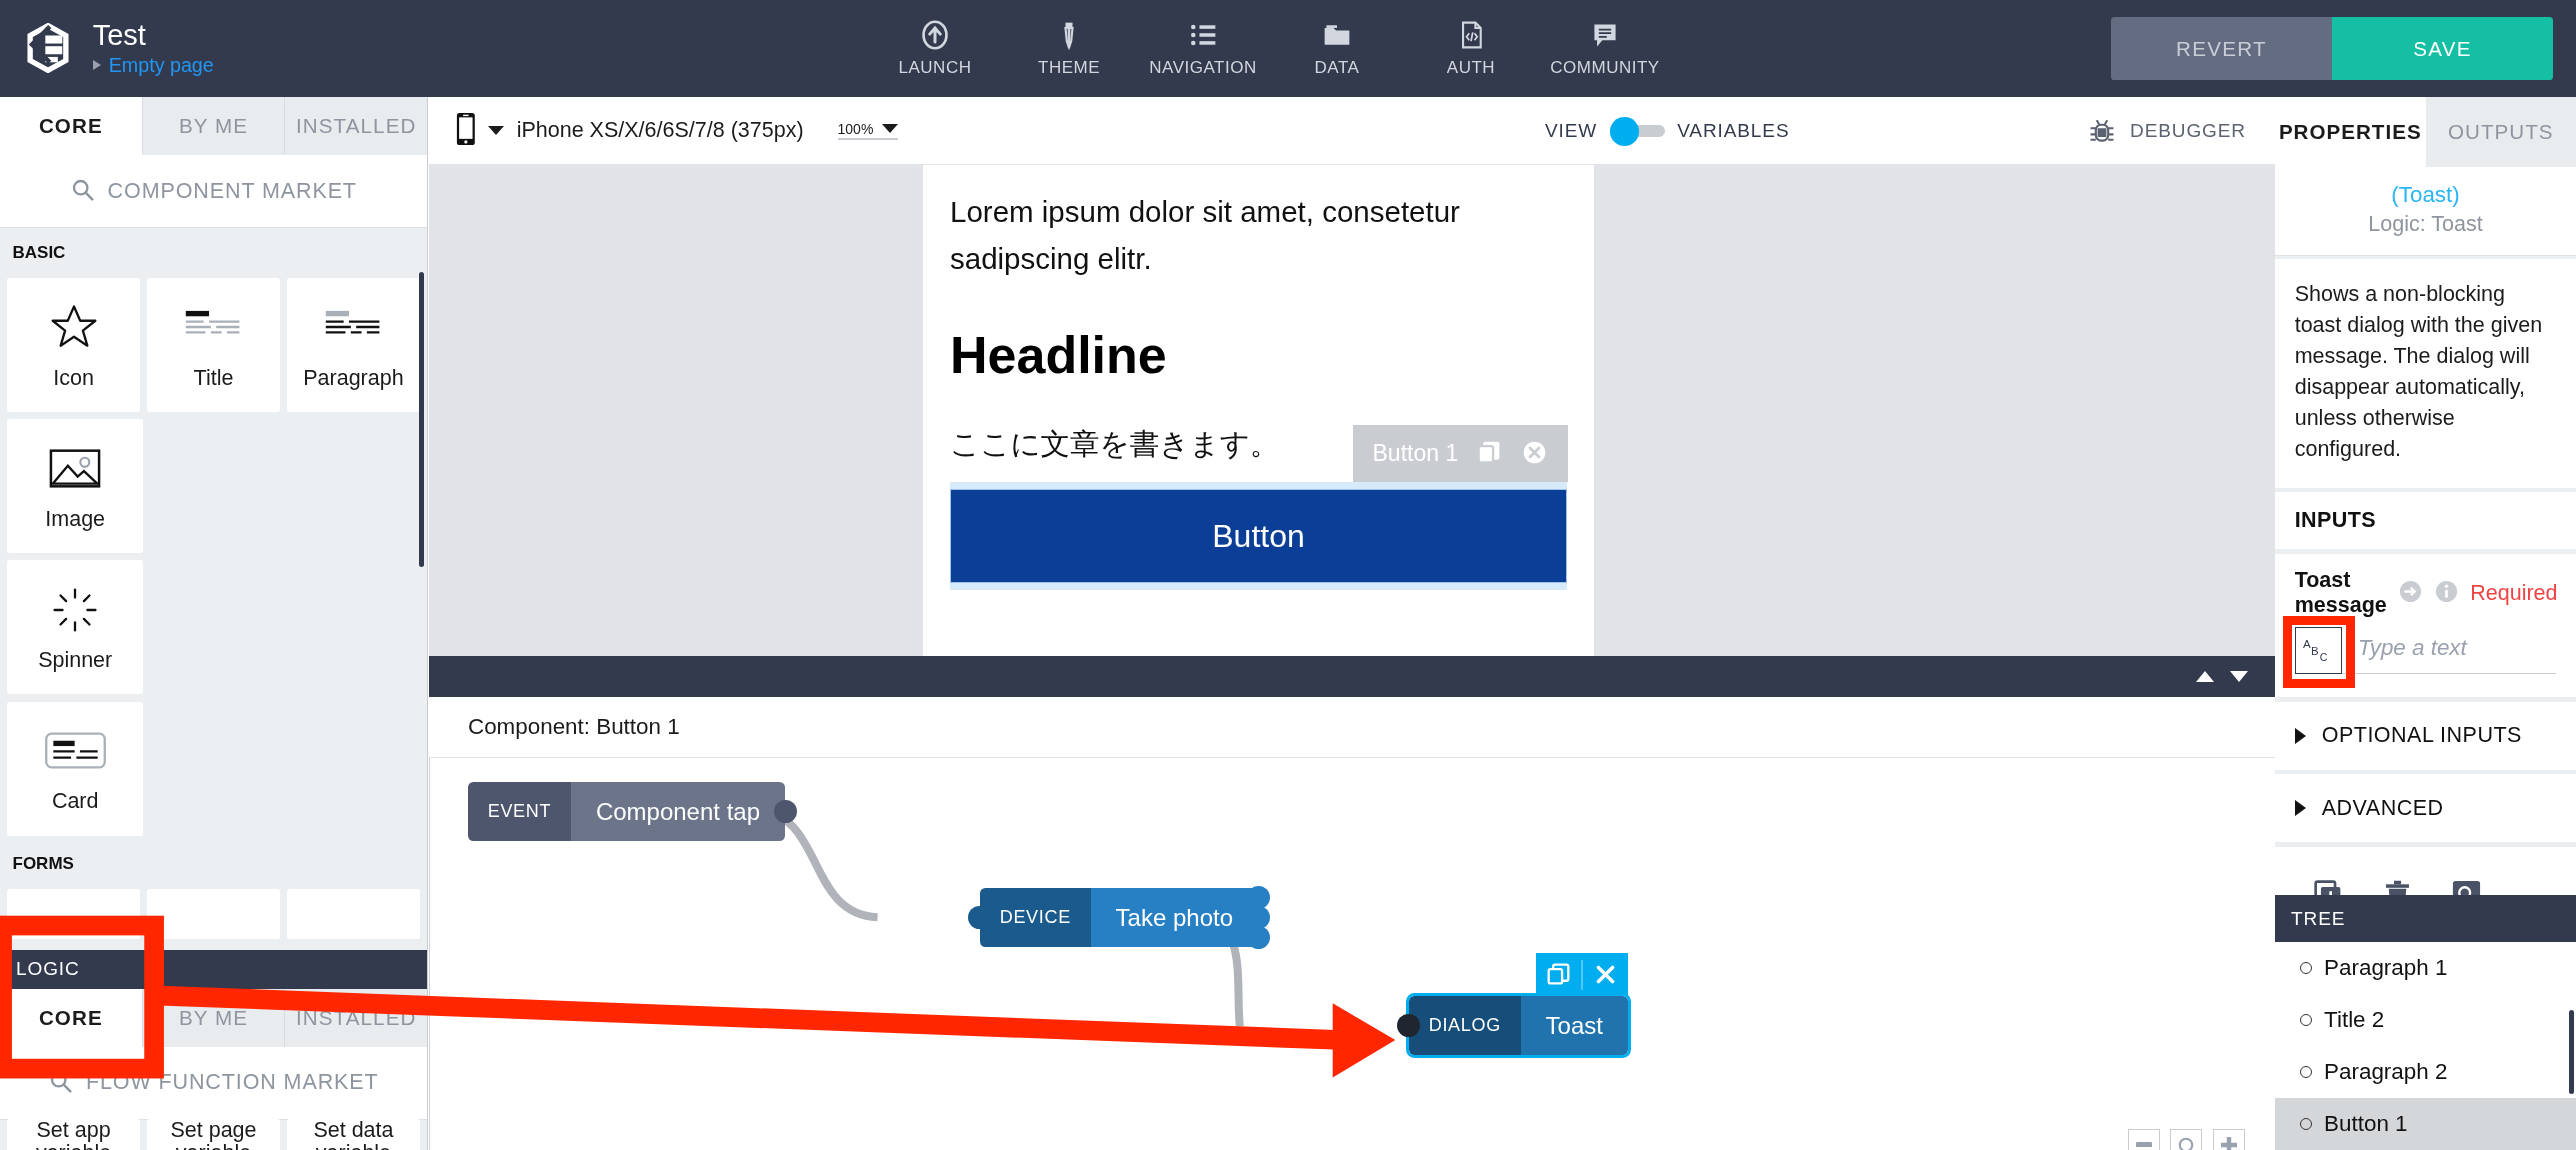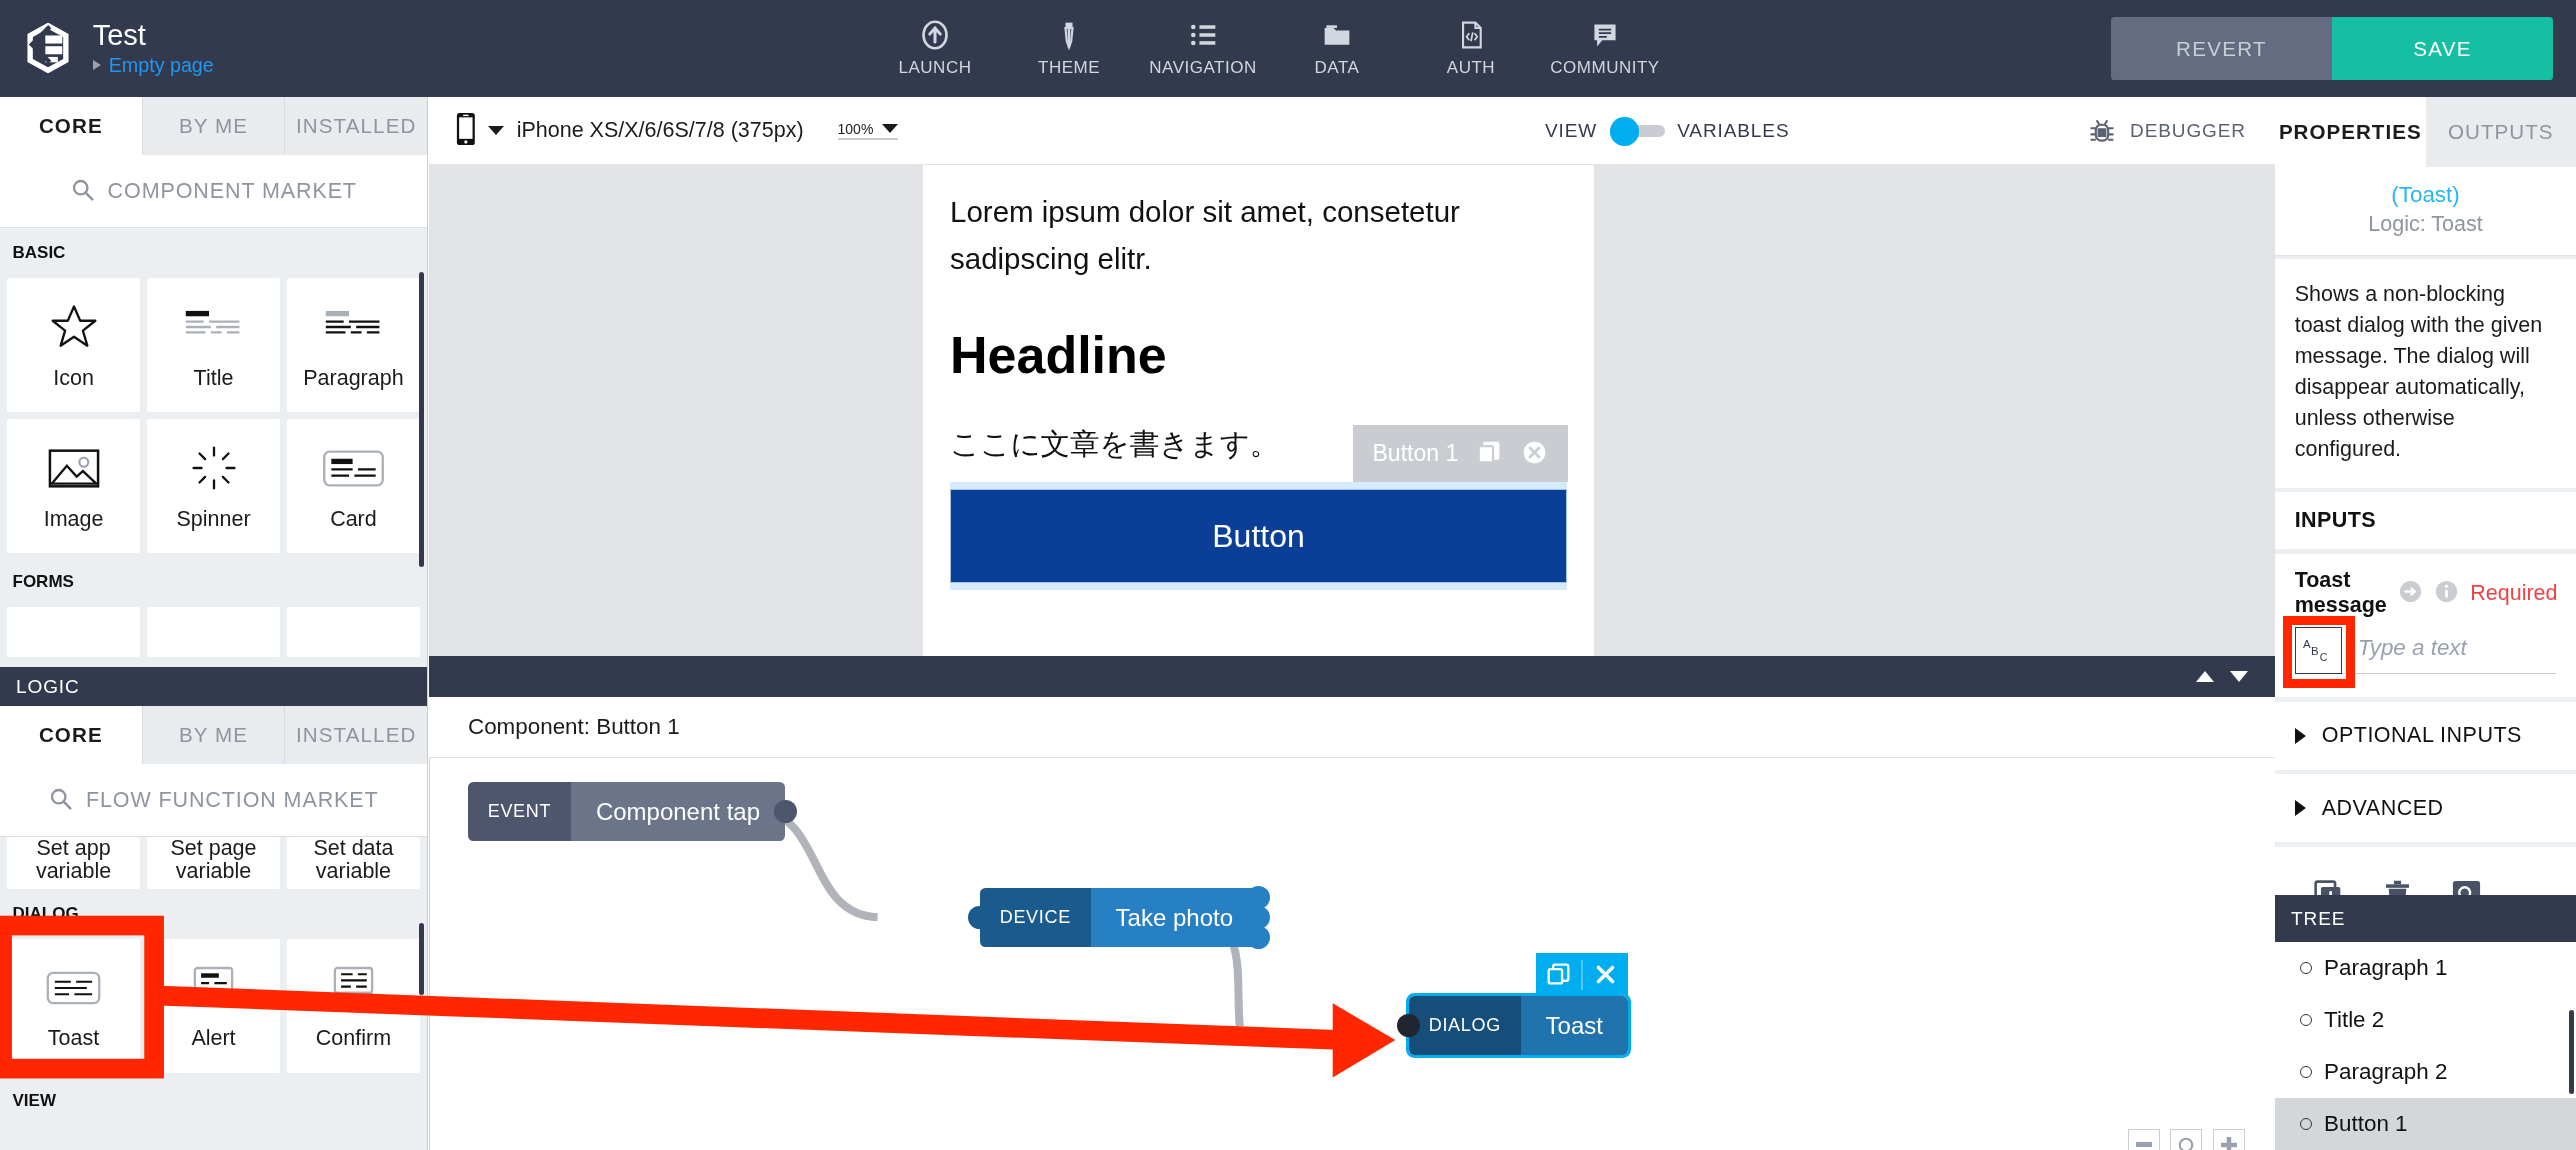--- a/index.html
+++ b/index.html
@@ -287,21 +287,21 @@
                 <rect x="2" y="2" width="26" height="6" fill="#aab0b8"></rect>
                 <g stroke="#111" stroke-width="2.6">
                   <path d="M2 14 H22 M28 14 H62 M2 20 H30 M36 20 H62 M2 26 H24 M30 26 H42 M48 26 H62"></path>
                 </g>
               </svg>
           </span>
           <span class="clabel">Paragraph</span>
         </div>
       </div>
 
-      <div class="cardgrid" style="margin-top:7.2px;">
+      <div class="cardgrid" style="margin-top:7.2px;flex-direction:column;">
         <div class="ccard">
           <span class="cicon">
             <svg width="54" height="41" viewBox="0 0 60 46">
                 <rect x="3" y="3" width="54" height="40" fill="none" stroke="#111" stroke-width="2.8"></rect>
                 <circle cx="41" cy="16" r="5" fill="none" stroke="#9aa1ae" stroke-width="2.4"></circle>
                 <path d="M5 40 L22 20 L33 32 L40 26 L55 40 Z" fill="none" stroke="#111" stroke-width="2.6"></path>
               </svg>
           </span>
           <span class="clabel">Image</span>
         </div>

